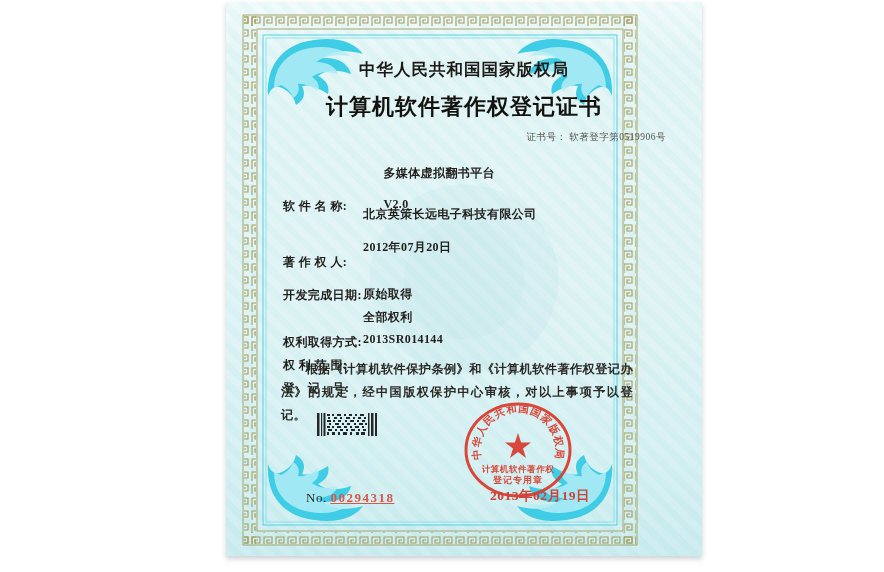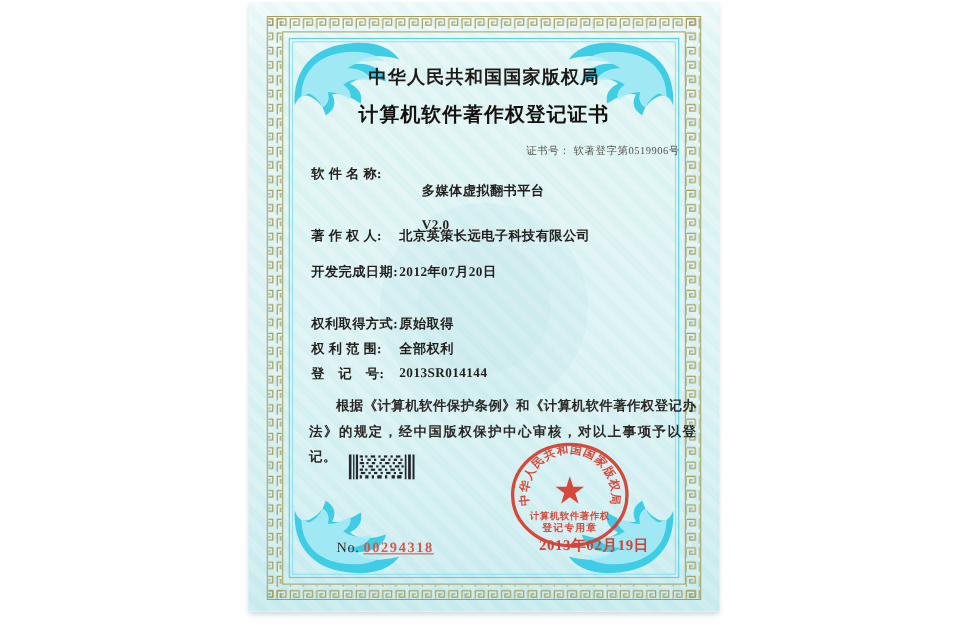--- a/index.html
+++ b/index.html
@@ -2,45 +2,45 @@
 <html><head>
 <meta charset="utf-8">
 <style>
   html,body{margin:0;padding:0;}
   body{
     width:884px;height:572px;overflow:hidden;position:relative;
     background:#ffffff;
     font-family:"Liberation Serif","DejaVu Serif",serif;
   }
   .cert{
-    position:absolute;left:226px;top:2px;width:428px;height:554px;
+    position:absolute;left:226px;top:2px;width:476px;height:554px;
     background:
       radial-gradient(circle 95px at 50% 50%, rgba(140,205,215,0.16) 0 60px, rgba(140,205,215,0.10) 61px 94px, transparent 95px),
       repeating-linear-gradient(45deg, rgba(255,255,255,0.10) 0 7px, rgba(180,225,230,0.10) 7px 14px),
       linear-gradient(180deg,#f0fafa 0%,#e2f5f5 10%,#def3f4 55%,#d4f0f2 82%,#c9ebee 100%);
     box-shadow:0 3px 5px rgba(60,80,85,0.25);
   }
   .border-svg{position:absolute;left:0;top:0;}
   .issuer{
     position:absolute;left:0;top:57px;width:100%;text-align:center;
     font-size:16.5px;font-weight:bold;color:#1c1a17;letter-spacing:1px;
   }
   .title{
     position:absolute;left:0;top:90px;width:100%;text-align:center;
-    font-size:18px;font-weight:bold;color:#14120f;letter-spacing:1px;
+    font-size:22px;font-weight:bold;color:#14120f;letter-spacing:1px;
   }
   .certno{
     position:absolute;right:36px;top:129px;
     font-size:9.5px;color:#55534e;letter-spacing:0.5px;
   }
   .row{
     position:absolute;left:57px;display:flex;align-items:flex-start;
     font-size:12px;font-weight:bold;color:#211f1b;letter-spacing:0.4px;
   }
-  .row .lab{width:80px;white-space:pre;flex:none;}
+  .row .lab{width:80px;white-space:pre;flex:none;margin-top:48px;}
   .row .val{white-space:pre;}
   .r1{top:148px}.r2{top:204px}.r3{top:237px}.r4{top:260px}
   .r5{top:284px}.r6{top:307px}.r7{top:330px}
   .para{
     position:absolute;left:55px;top:356px;width:352px;
     font-size:12.2px;color:#2b2925;line-height:23px;
     text-align:justify;text-indent:2em;letter-spacing:0.4px;font-weight:bold;
   }
   .barcode{position:absolute;left:91px;top:411px;}
   .serial{

